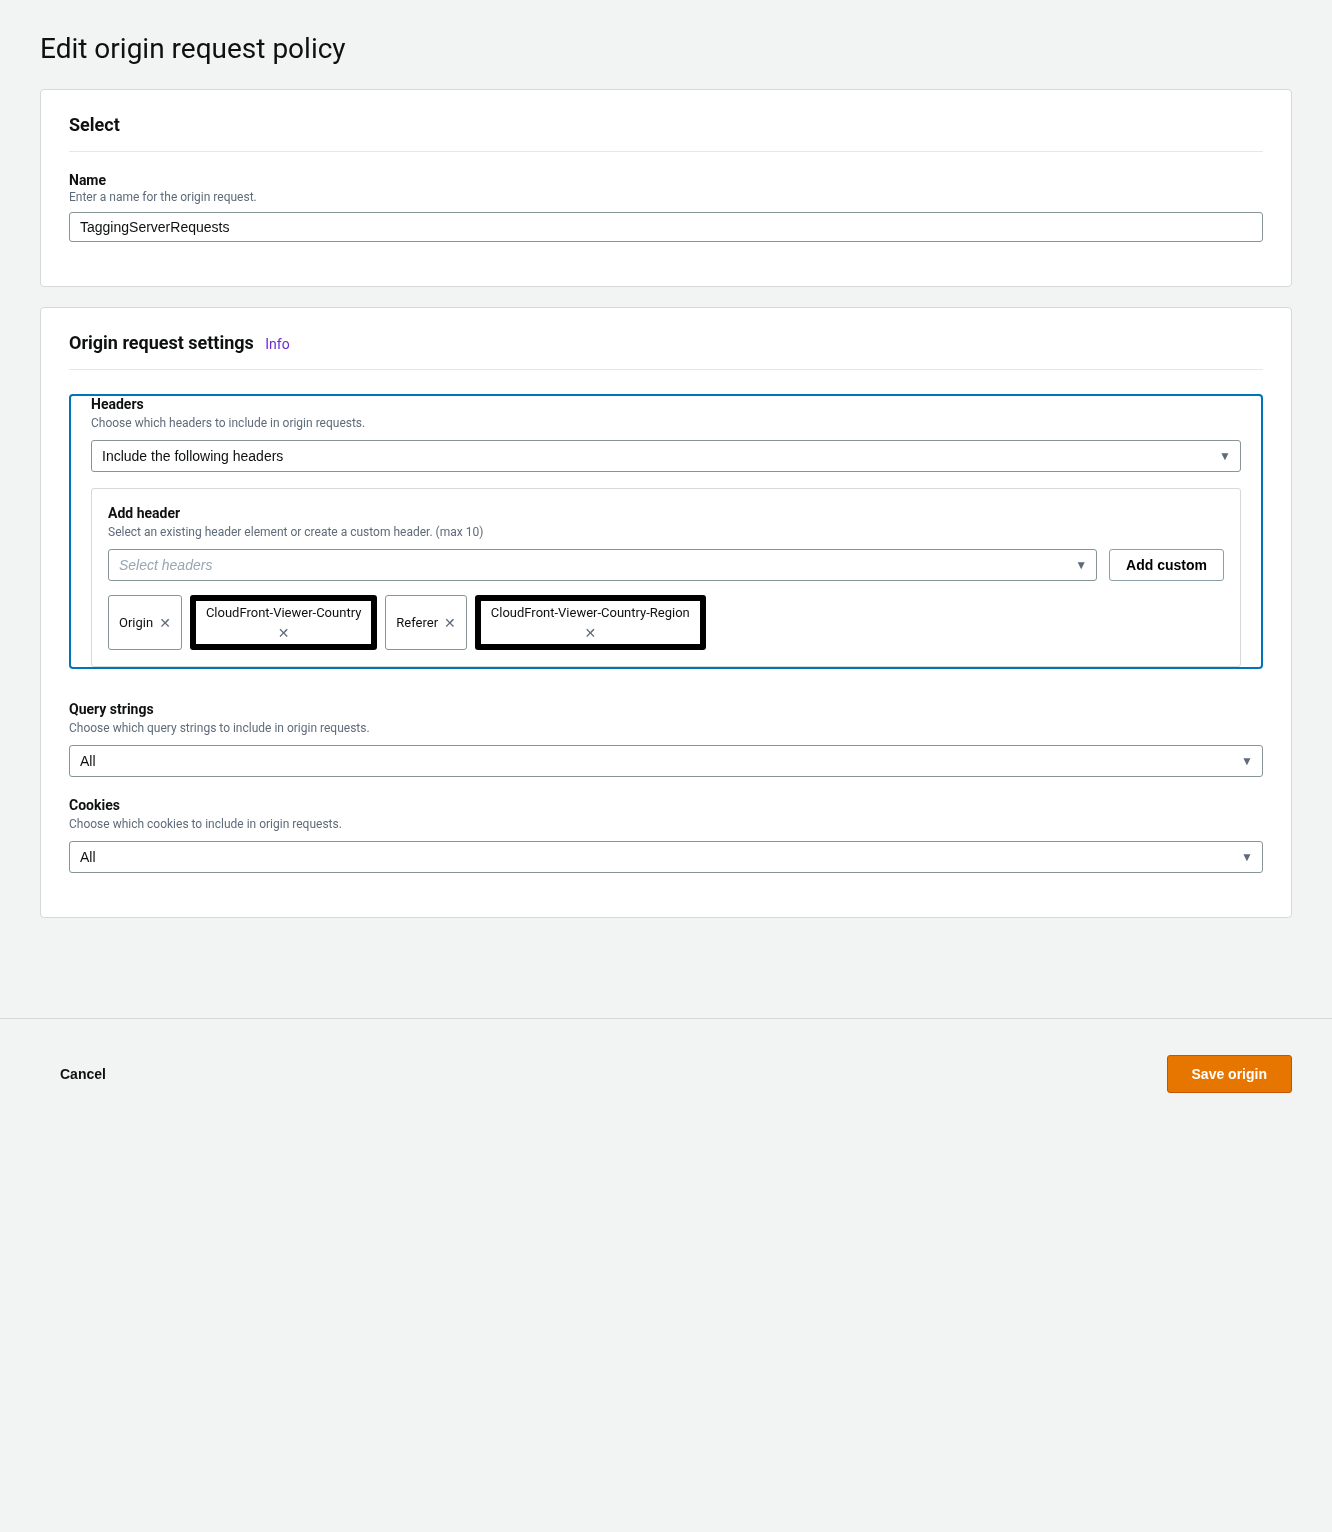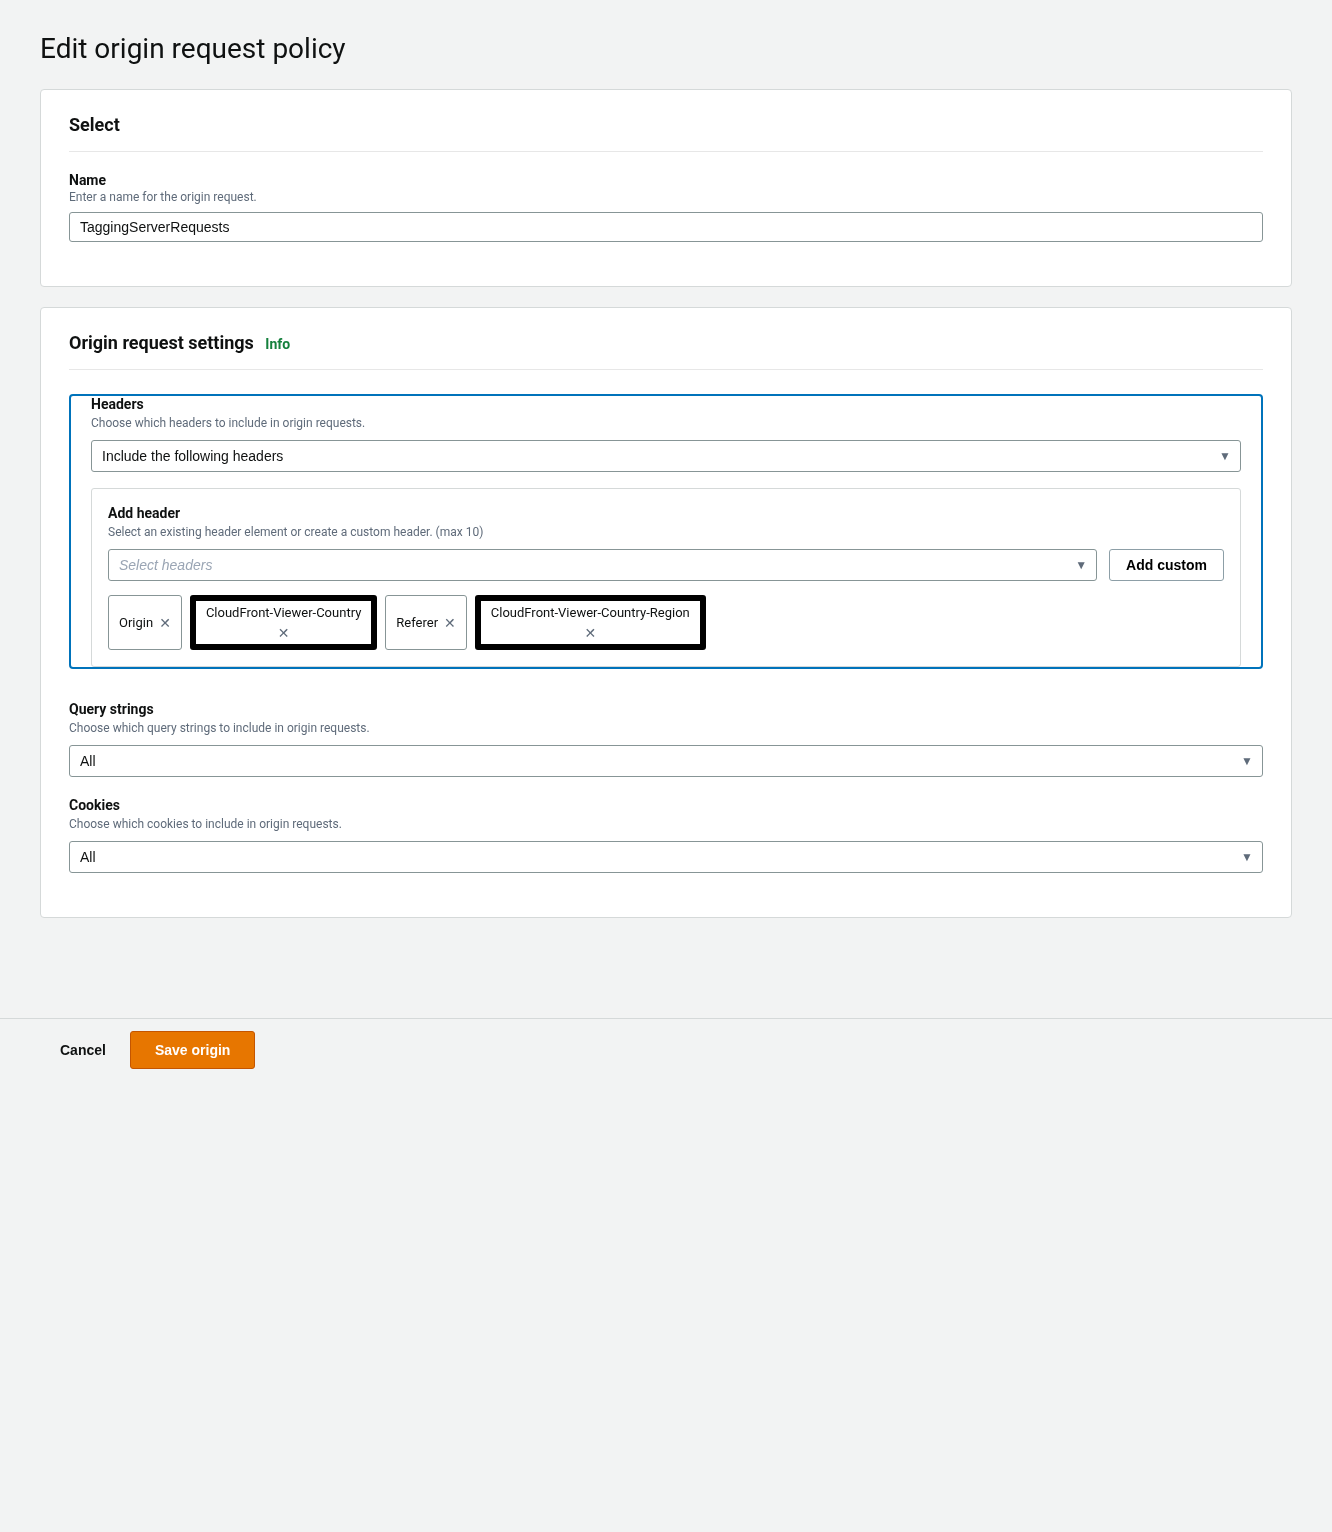--- a/index.html
+++ b/index.html
@@ -81,23 +81,23 @@
     }
 
     .section-title {
       font-size: 18px;
       font-weight: 700;
       color: #0f1111;
       display: inline;
     }
 
     .info-link {
-      color: #15803d;
-      font-size: 14px;
-      font-weight: 700;
+      color: #6d28d9;
+      font-size: 14px;
+      font-weight: 400;
       text-decoration: none;
       margin-left: 8px;
     }
 
     .section-header-row {
       margin-bottom: 24px;
       padding-bottom: 16px;
       border-bottom: 1px solid #e7e7e7;
     }
 
@@ -235,24 +235,24 @@
     .query-section {
       margin-bottom: 20px;
     }
 
     .cookies-section {
       margin-bottom: 20px;
     }
 
     .footer-actions {
       display: flex;
-      justify-content: flex-start;
+      justify-content: space-between;
       align-items: center;
-      gap: 4px;
-      padding: 12px 40px;
+      gap: 16px;
+      padding: 36px 40px;
       background: #f2f3f3;
       position: sticky;
       bottom: 0;
       border-top: 1px solid #d5d9d9;
     }
 
     .btn-cancel {
       padding: 8px 20px;
       background: transparent;
       border: none;

